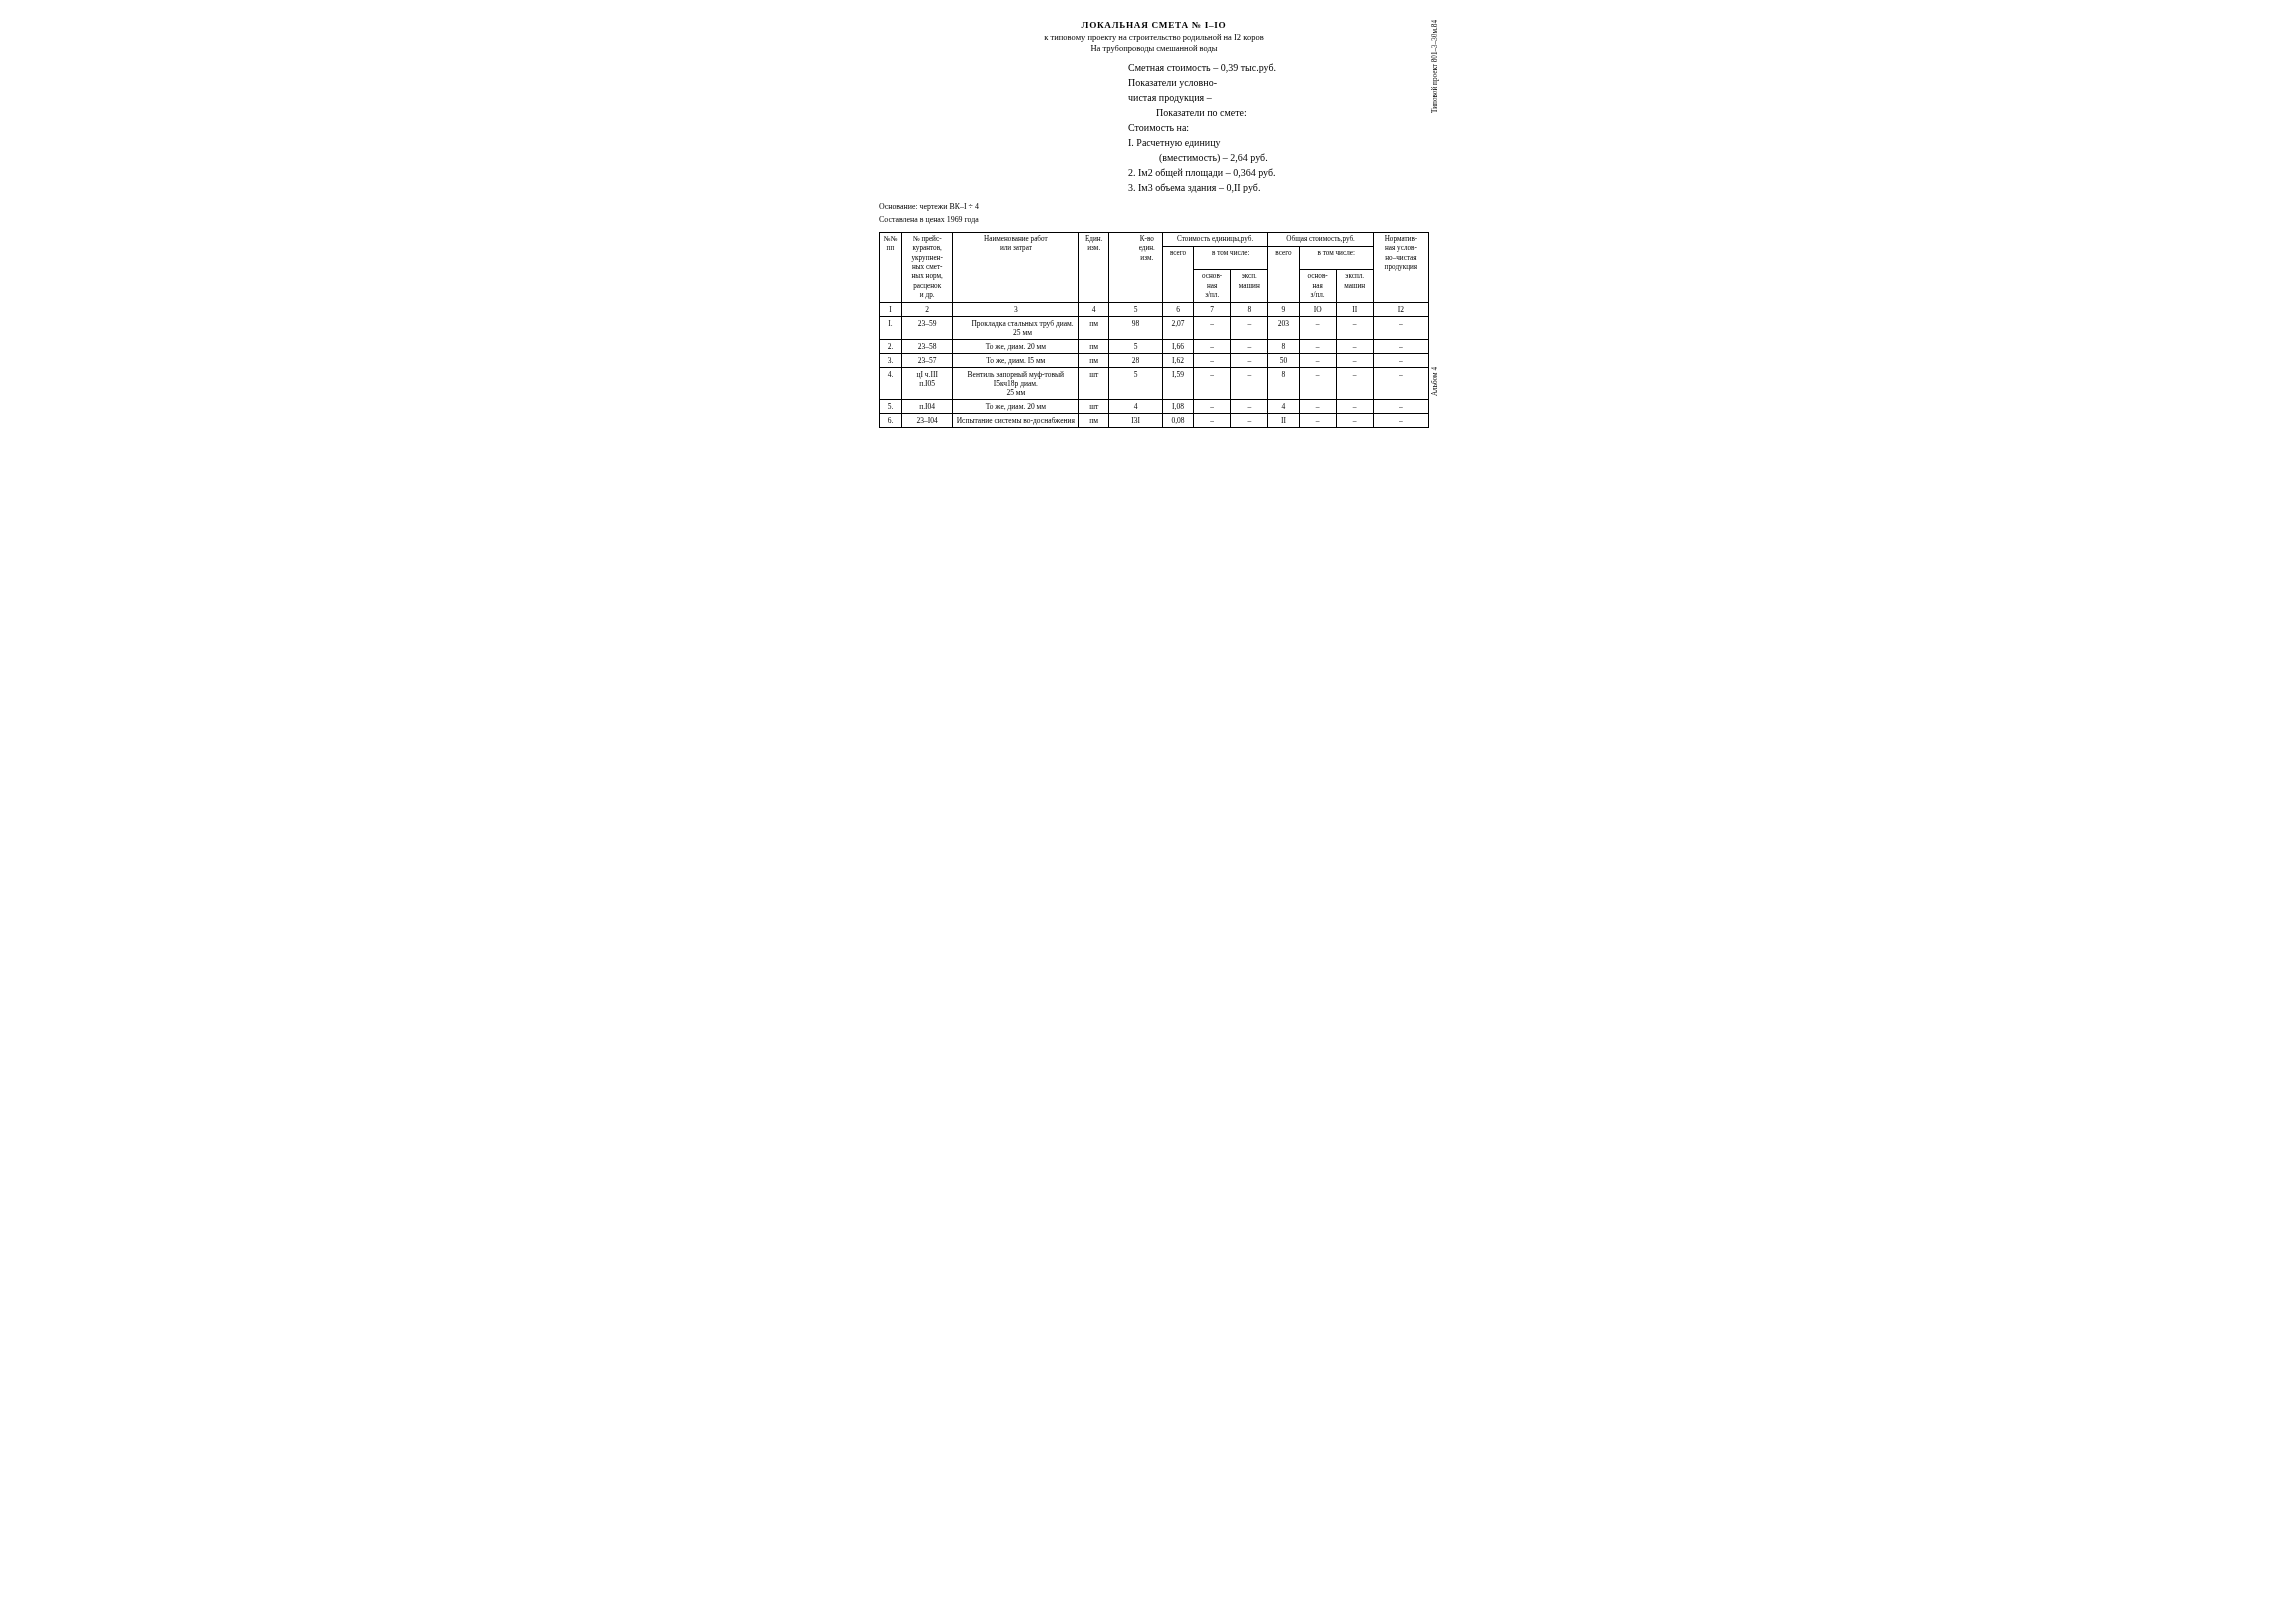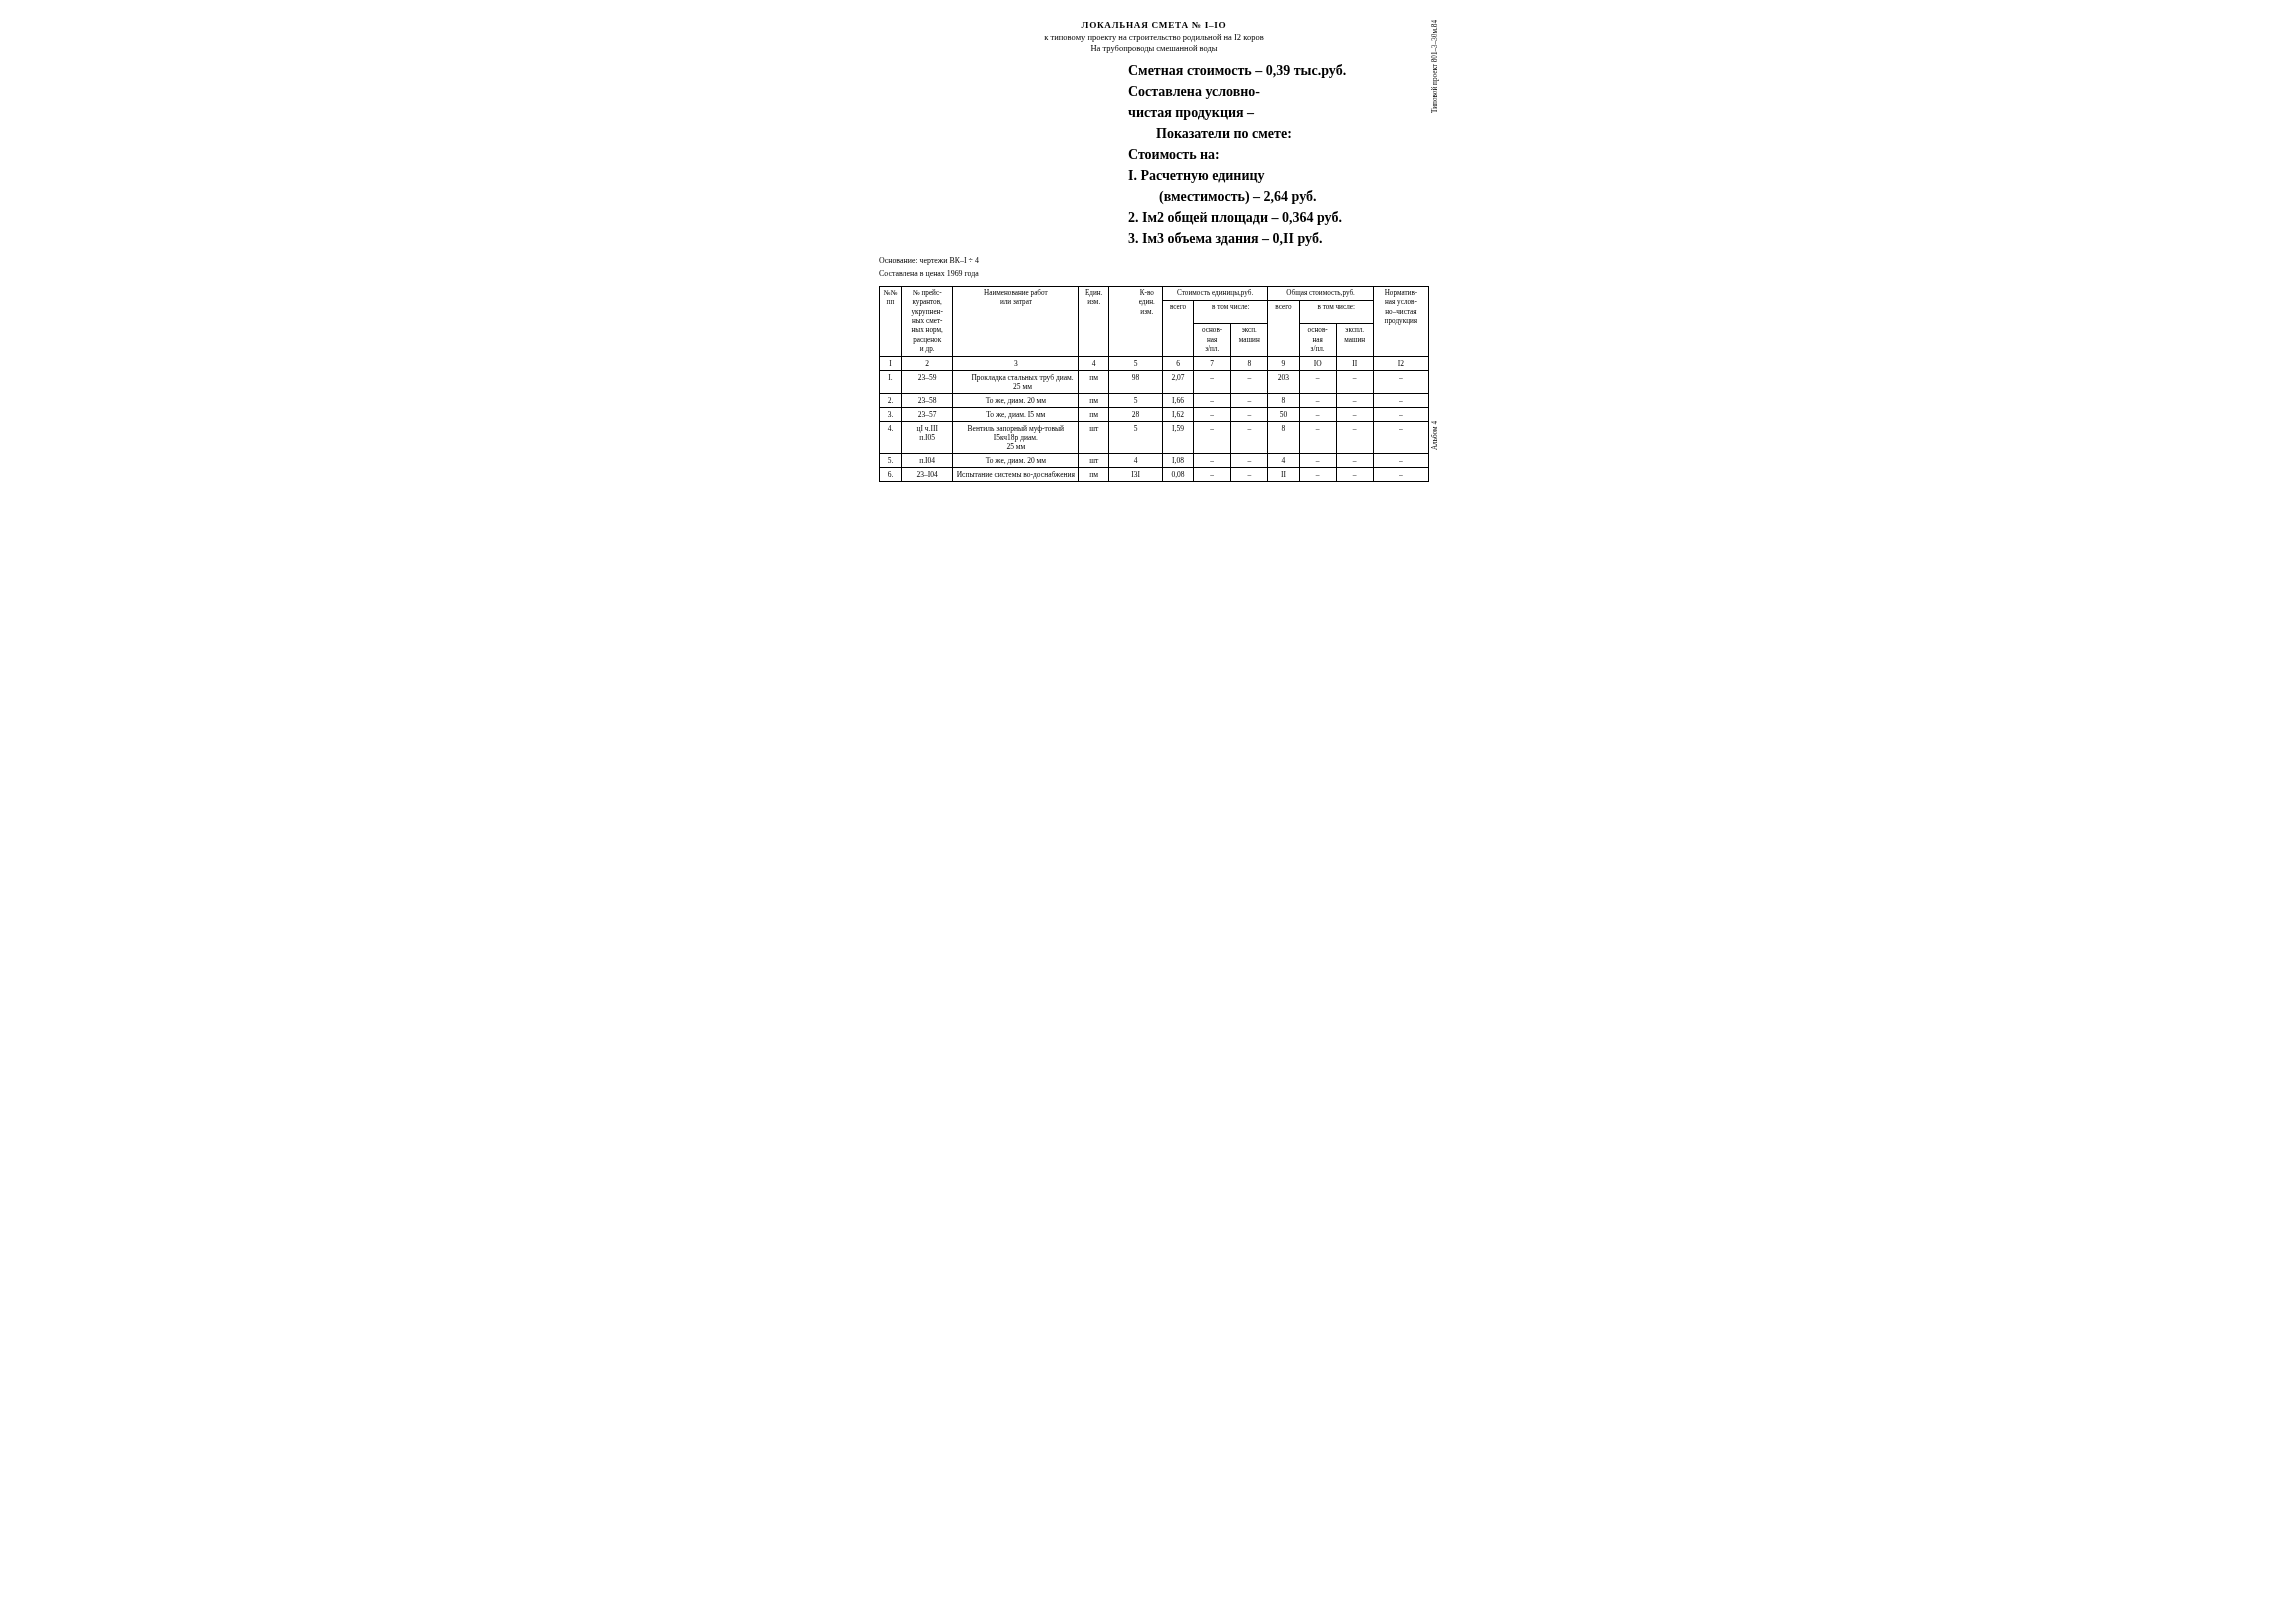--- a/index.html
+++ b/index.html
@@ -25,24 +25,23 @@
       font-size: 8.5px;
       margin-bottom: 1.3px;
     }
     .subtitle2 {
       text-align: center;
       font-size: 8.5px;
       margin-bottom: 6.5px;
     }
     .right-block {
       margin-left: 249px;
-      font-size: 14px;
+      font-size: 10px;
       margin-bottom: 6.5px;
       line-height: 1.5;
-      font-weight: bold;
     }
     .basis-block {
       font-size: 7.9px;
       margin-bottom: 5.2px;
       line-height: 1.6;
     }
     
     .side-text-right {
       position: absolute;
       right: 2.6px;
@@ -90,21 +89,21 @@
 <div class="side-text-right">Типовой проект 801–3–30м.84</div>
 
 <div class="side-text-right2">Альбом 4</div>
 
 <div class="page-title">ЛОКАЛЬНАЯ СМЕТА  № I–IO</div>
 <div class="subtitle">к типовому проекту на строительство родильной на I2 коров</div>
 <div class="subtitle2">На трубопроводы смешанной воды</div>
 
 <div class="right-block">
   <div>Сметная стоимость – 0,39 тыс.руб.</div>
-  <div>Составлена условно-</div>
+  <div>Показатели условно-</div>
   <div>чистая продукция –</div>
   <div style="margin-left:28px;">Показатели по смете:</div>
   <div>Стоимость на:</div>
   <div>I. Расчетную единицу</div>
   <div style="margin-left:31px;">(вместимость) – 2,64 руб.</div>
   <div>2. Iм2 общей площади – 0,364 руб.</div>
   <div>3. Iм3 объема здания – 0,II руб.</div>
 </div>
 
 <div class="basis-block">

